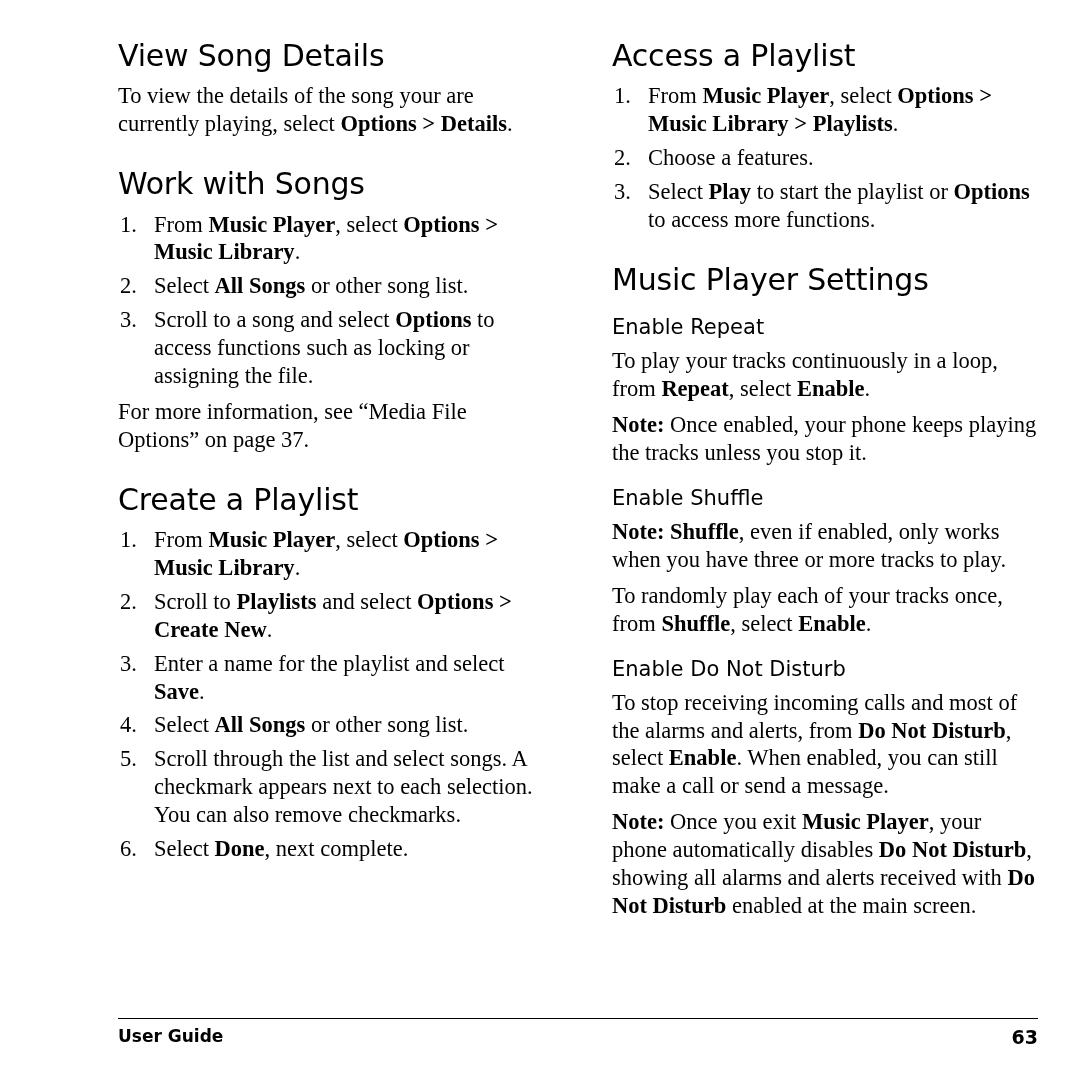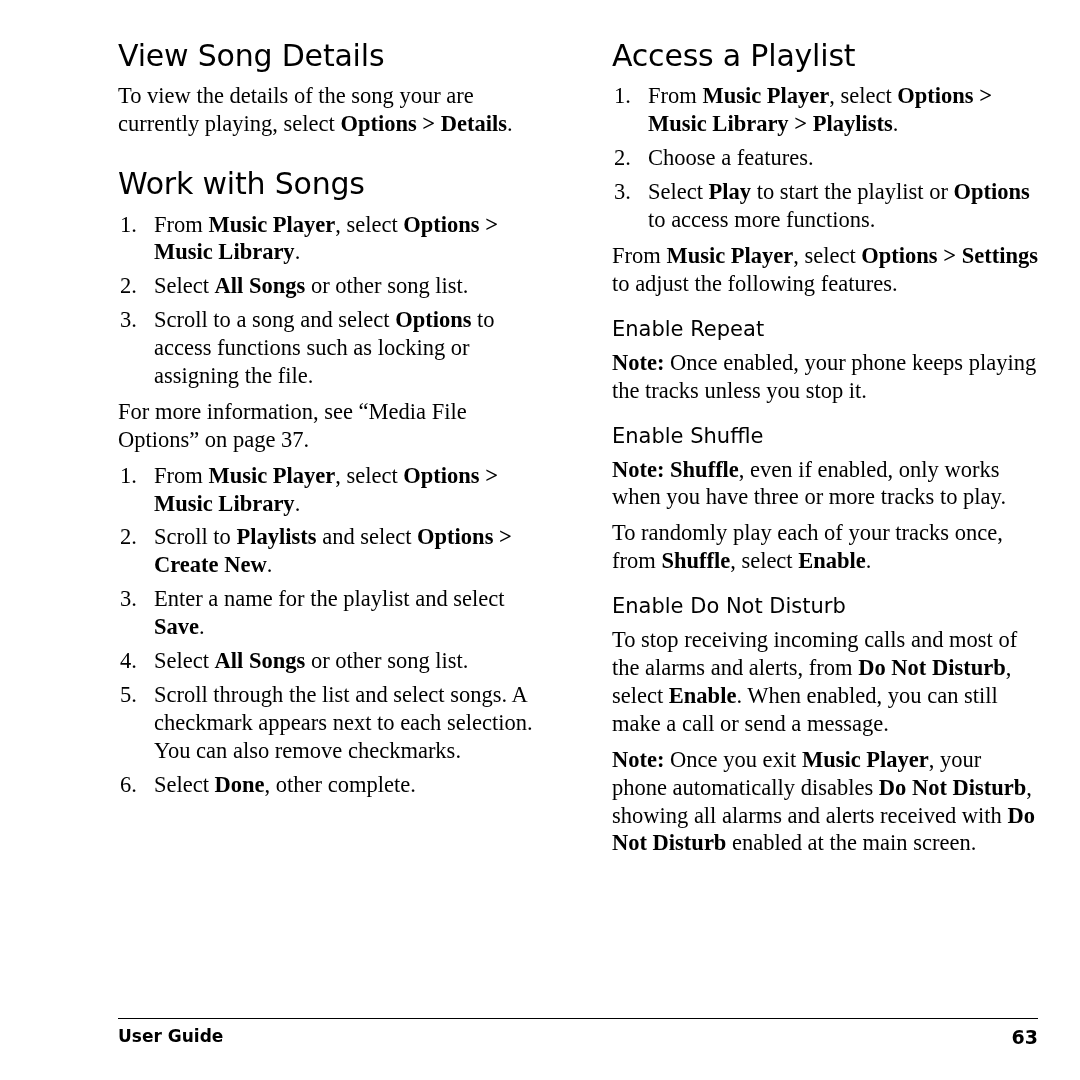--- a/index.html
+++ b/index.html
@@ -117,43 +117,45 @@
       <p><span>To view the details of the song your are currently playing, select </span><b>Options &gt; Details</b><span>.</span></p>
 
       <h1 class="h1-spaced">Work with Songs</h1>
       <ol>
         <li><span>From </span><b>Music Player</b><span>, select </span><b>Options &gt; Music Library</b><span>.</span></li>
         <li><span>Select </span><b>All Songs</b><span> or other song list.</span></li>
         <li><span>Scroll to a song and select </span><b>Options</b><span> to access functions such as locking or assigning the file.</span></li>
       </ol>
       <p>For more information, see “Media File Options” on page 37.</p>
 
+      <h1 class="h1-spaced">Create a Playlist</h1>
       <ol>
         <li><span>From </span><b>Music Player</b><span>, select </span><b>Options &gt; Music Library</b><span>.</span></li>
         <li><span>Scroll to </span><b>Playlists</b><span> and select </span><b>Options &gt; Create New</b><span>.</span></li>
         <li><span>Enter a name for the playlist and select </span><b>Save</b><span>.</span></li>
         <li><span>Select </span><b>All Songs</b><span> or other song list.</span></li>
         <li><span>Scroll through the list and select songs. A checkmark appears next to each selection. You can also remove checkmarks.</span></li>
-        <li><span>Select </span><b>Done</b><span>, other complete.</span></li>
+        <li><span>Select </span><b>Done</b><span>, next complete.</span></li>
       </ol>
 
     </div>
 
     <div class="col">
 
       <h1>Access a Playlist</h1>
       <ol>
         <li><span>From </span><b>Music Player</b><span>, select </span><b>Options &gt; Music Library &gt; Playlists</b><span>.</span></li>
         <li><span>Choose a features.</span></li>
         <li><span>Select </span><b>Play</b><span> to start the playlist or </span><b>Options</b><span> to access more functions.</span></li>
       </ol>
 
-      <p><span>From </span><b>Music Player</b><span>, select </span><b>Options &gt; Settings</b><span> to adjust the following features.</span></p>
+      <h1 class="h1-spaced">Music Player Settings</h1>
 
       <h2>Enable Repeat</h2>
+      <p><span>To play your tracks continuously in a loop, from </span><b>Repeat</b><span>, select </span><b>Enable</b><span>.</span></p>
       <p><b>Note:</b><span> Once enabled, your phone keeps playing the tracks unless you stop it.</span></p>
 
       <h2>Enable Shuffle</h2>
       <p><b>Note: Shuffle</b><span>, even if enabled, only works when you have three or more tracks to play.</span></p>
       <p><span>To randomly play each of your tracks once, from </span><b>Shuffle</b><span>, select </span><b>Enable</b><span>.</span></p>
 
       <h2>Enable Do Not Disturb</h2>
       <p><span>To stop receiving incoming calls and most of the alarms and alerts, from </span><b>Do Not Disturb</b><span>, select </span><b>Enable</b><span>. When enabled, you can still make a call or send a message.</span></p>
       <p><b>Note:</b><span> Once you exit </span><b>Music Player</b><span>, your phone automatically disables </span><b>Do Not Disturb</b><span>, showing all alarms and alerts received with </span><b>Do Not Disturb</b><span> enabled at the main screen.</span></p>
 

